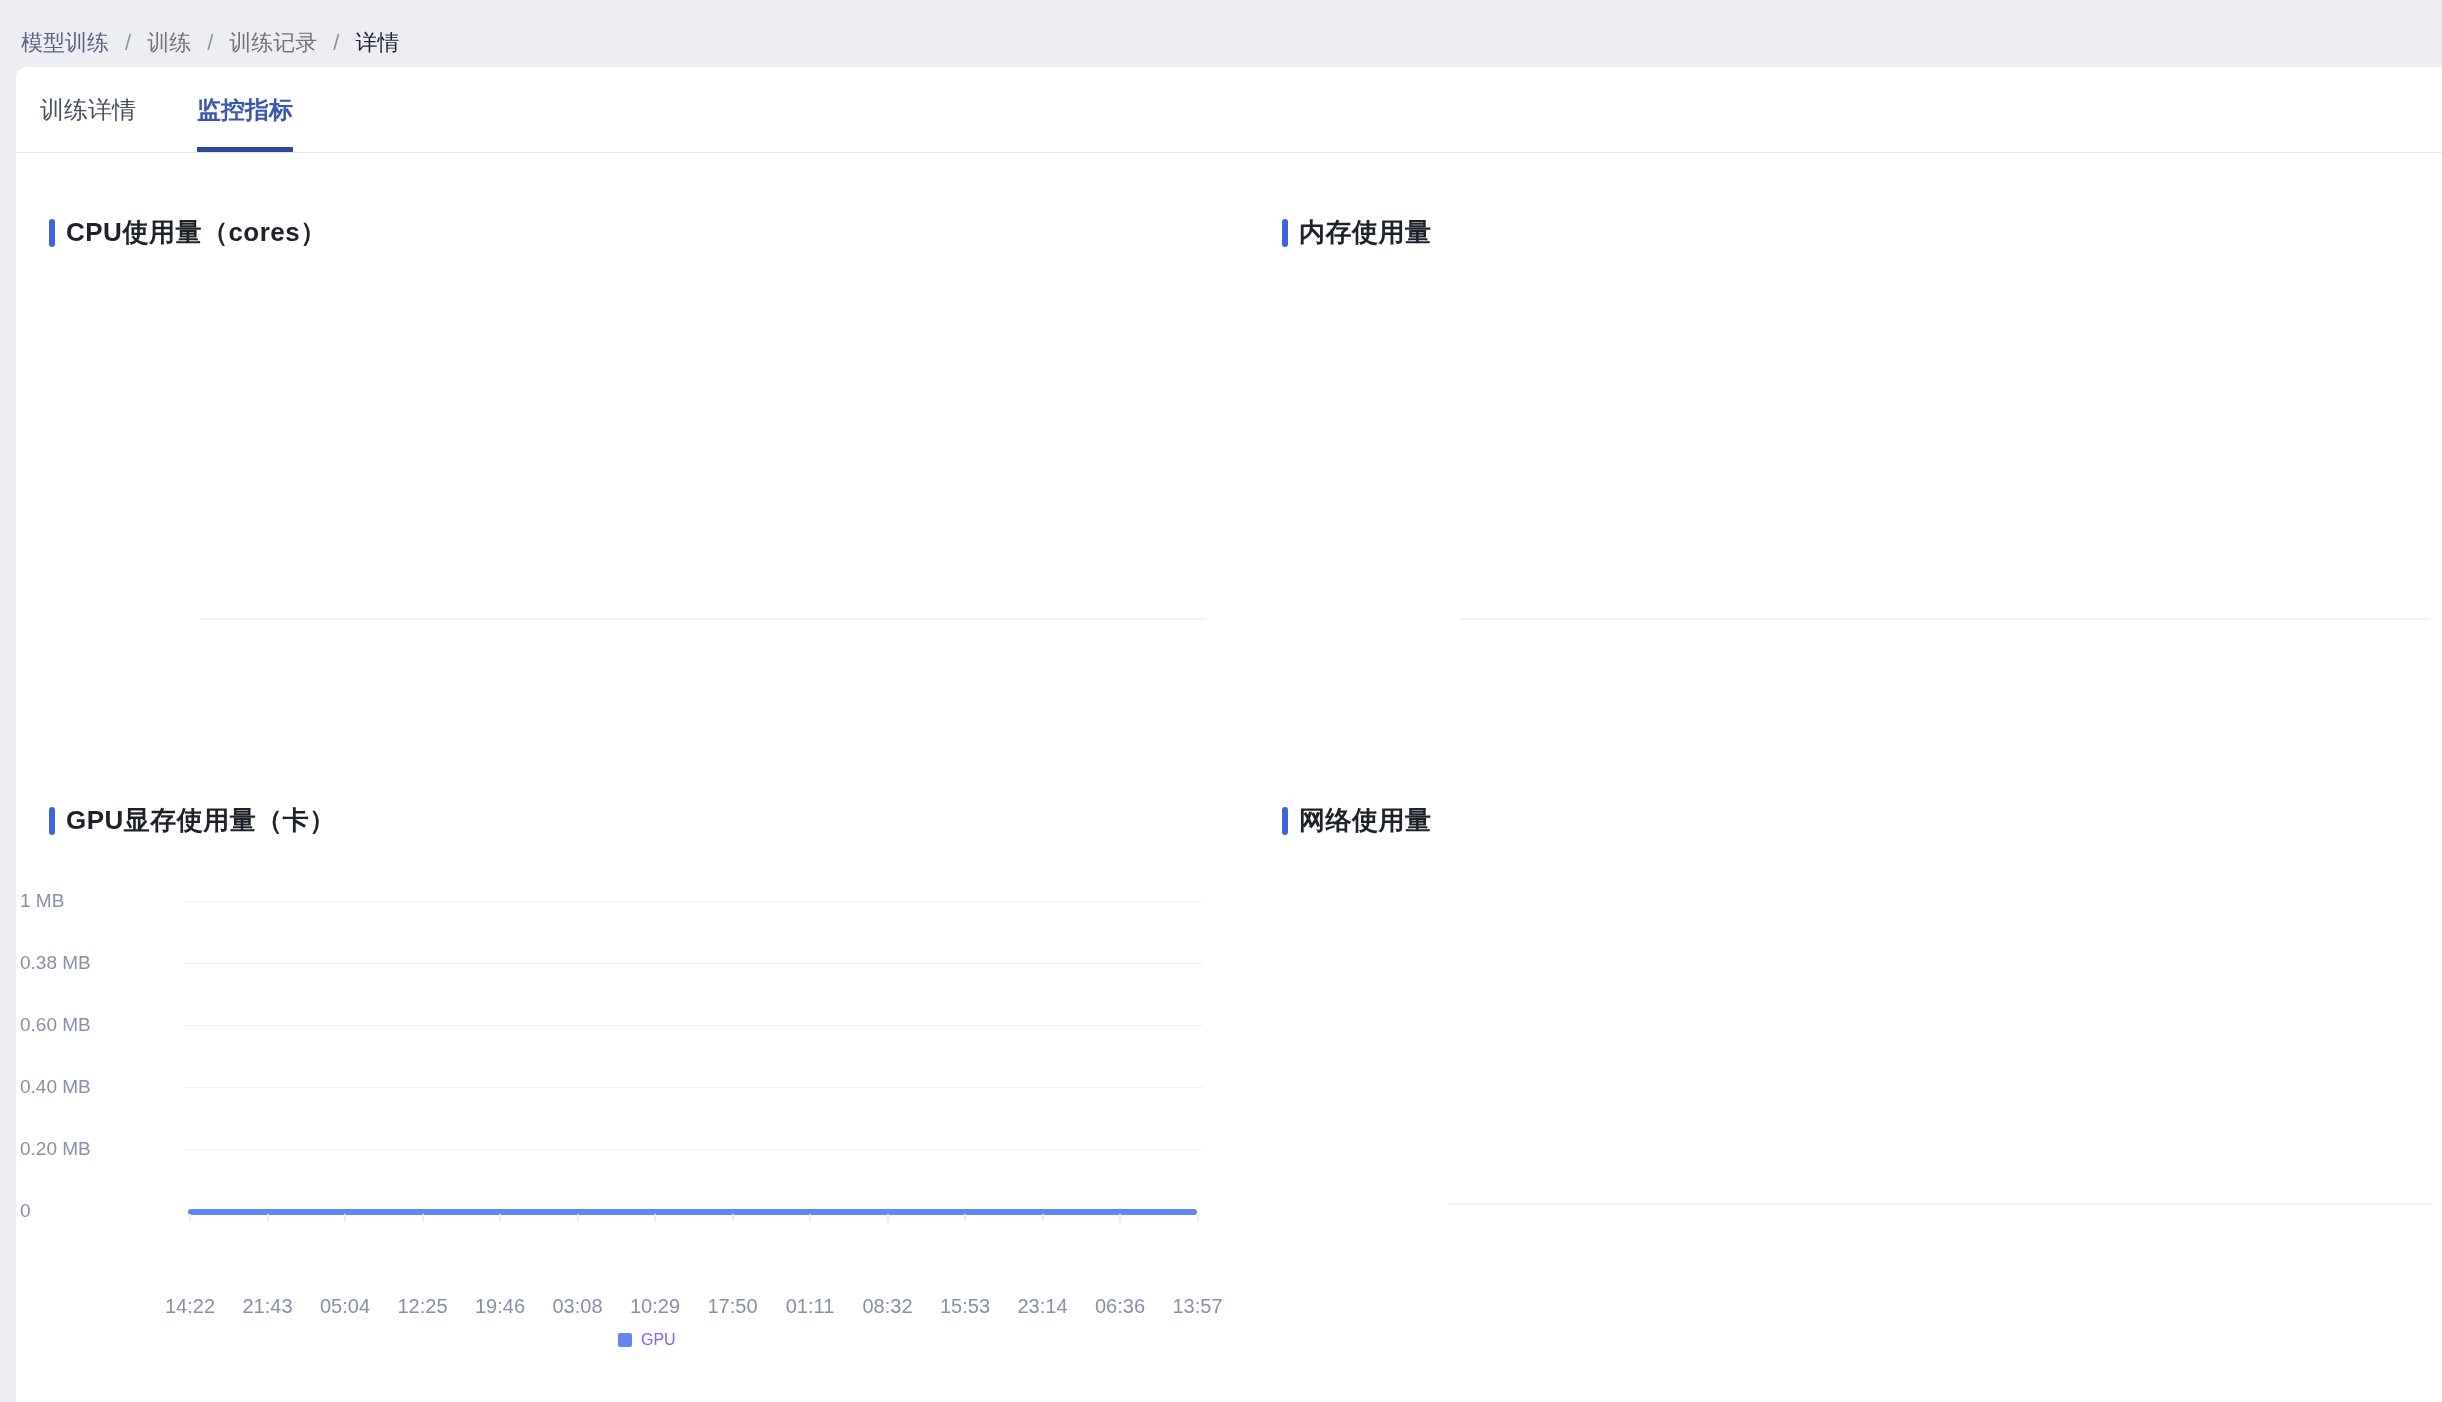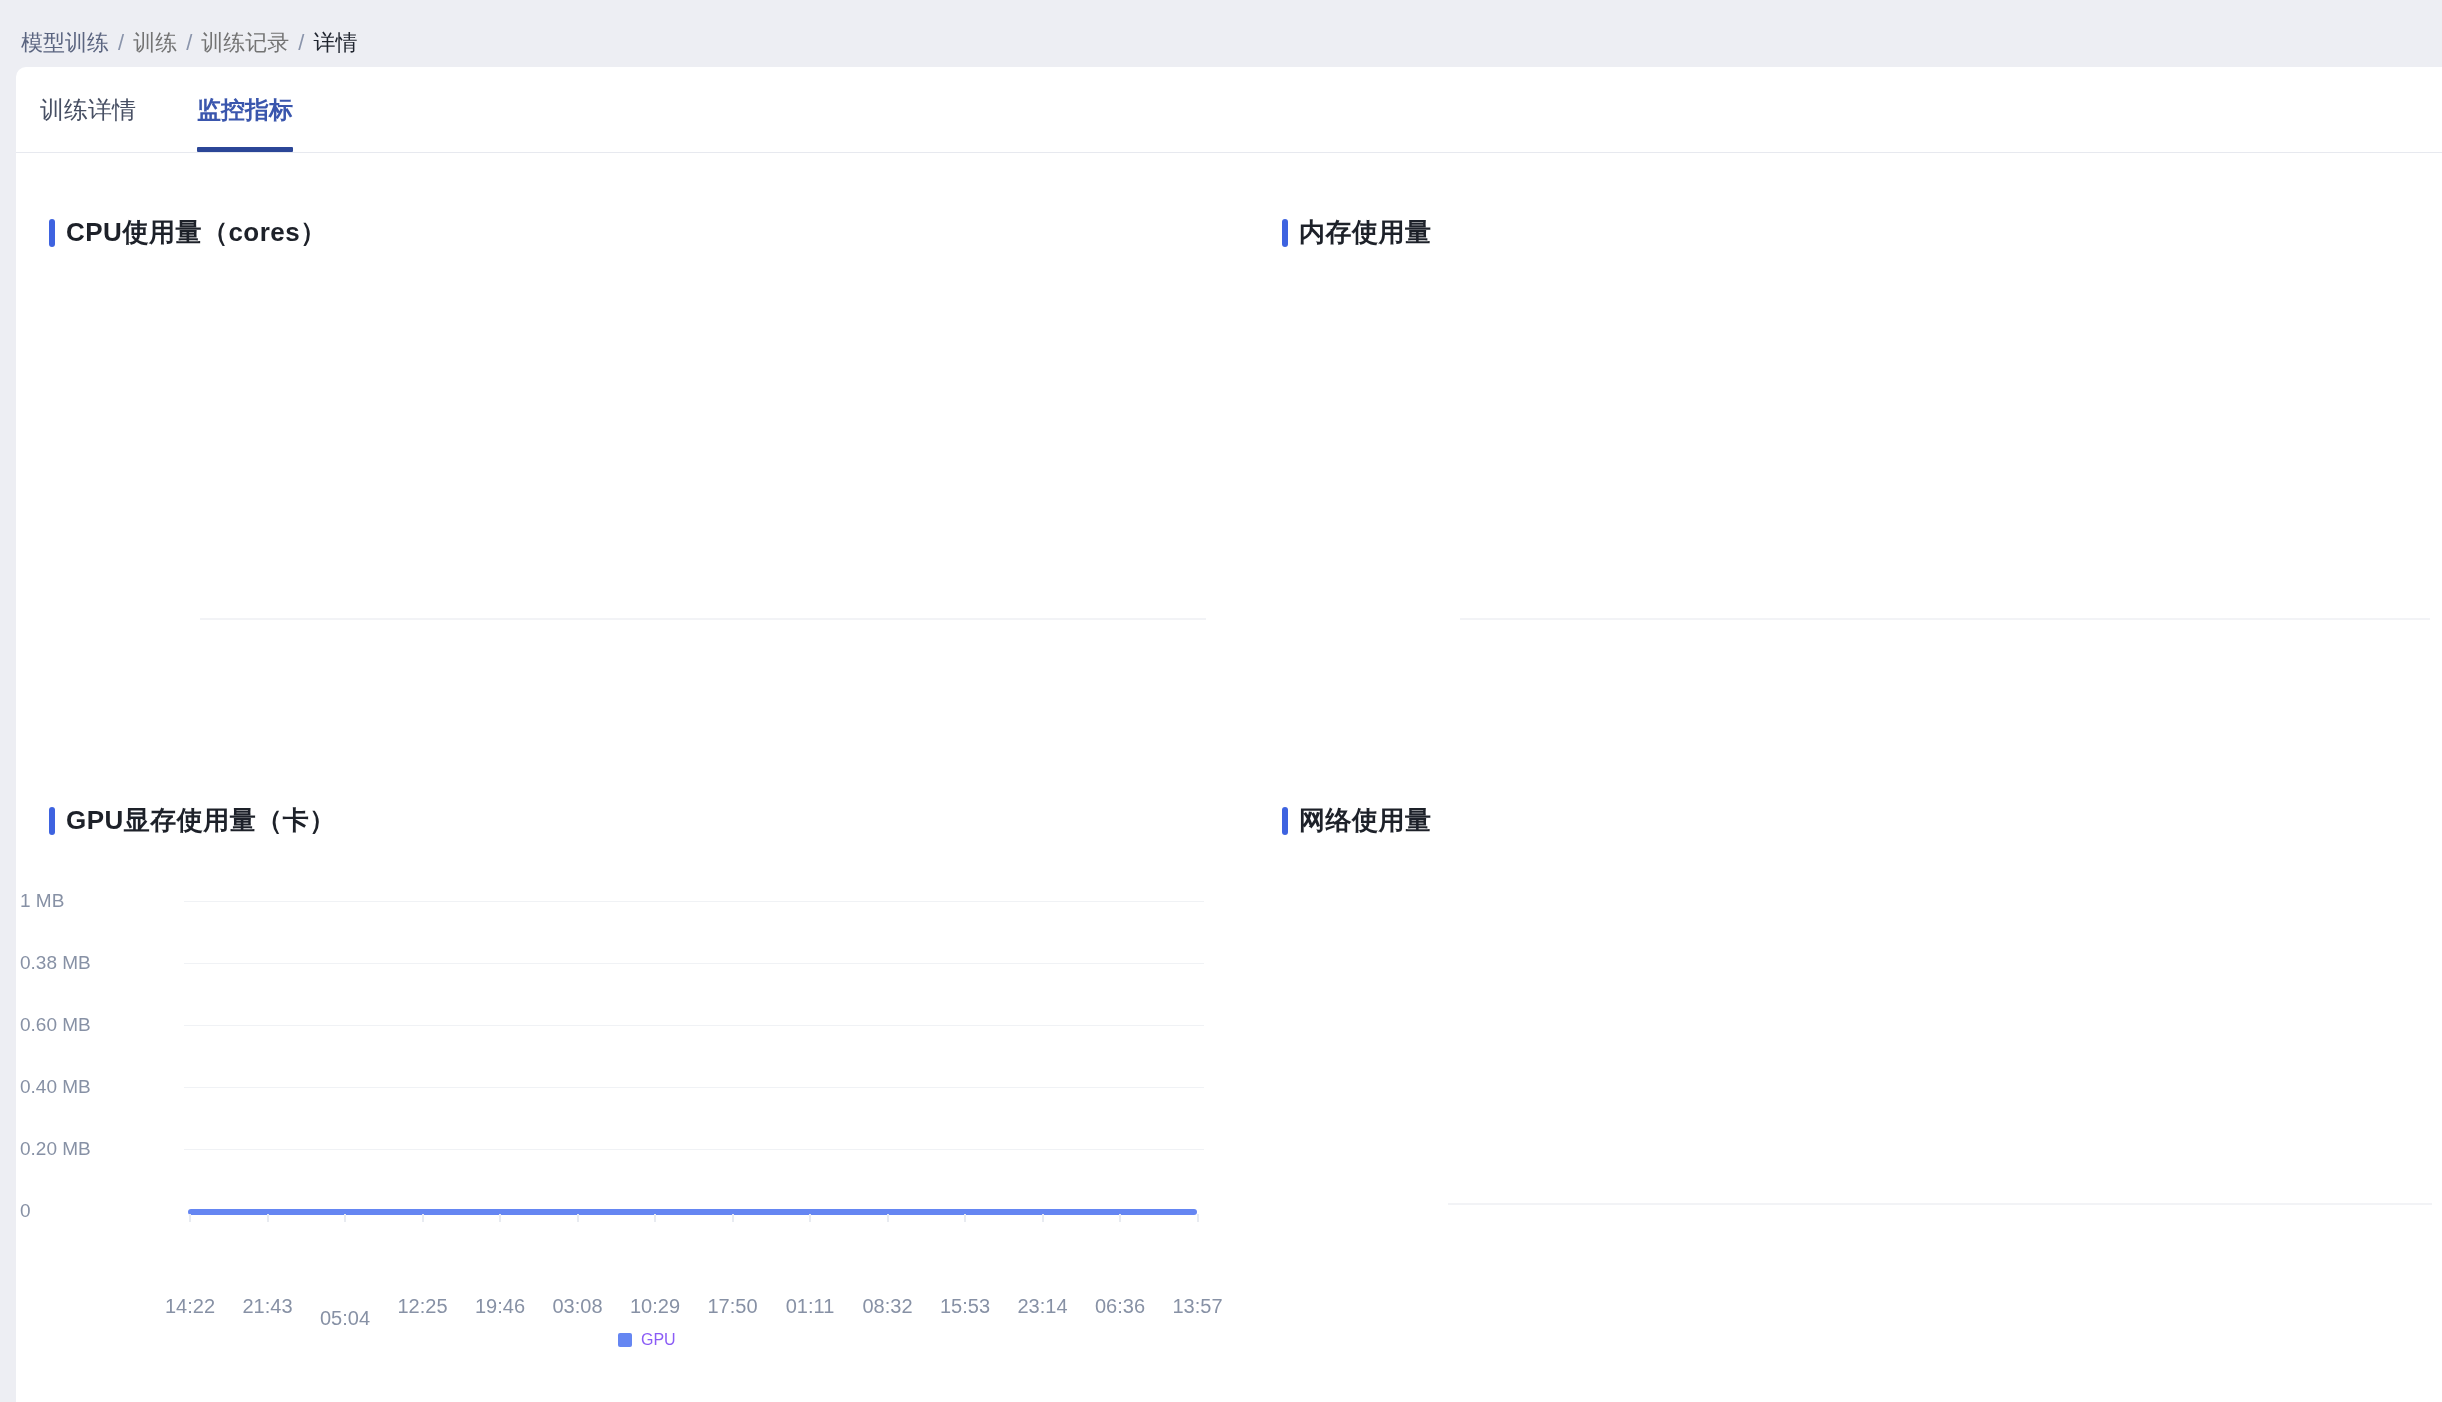--- a/index.html
+++ b/index.html
@@ -5,21 +5,21 @@
   html,body{margin:0;padding:0;}
   body{
     width:2442px;height:1402px;
     background:#edeef3;
     font-family:"Liberation Sans","DejaVu Sans",sans-serif;
     color:#1d2129;
     position:relative;
     overflow:hidden;
   }
   
-  .bc{position:absolute;left:21px;top:29px;display:flex;gap:9px;font-size:22px;line-height:27px;white-space:nowrap;}
+  .bc{position:absolute;left:21px;top:29px;display:flex;gap:16px;font-size:22px;line-height:27px;white-space:nowrap;}
   .bc-root{color:#5b6580;}
   .bc-sep{color:#8a94ab;}
   .bc-link{color:#737373;cursor:pointer;}
   .bc-cur{color:#20252f;font-weight:500;}
   
   .card{
     position:absolute;left:16px;top:67px;width:2480px;height:1360px;
     background:var(--card-bg,#ffffff);border-radius:10px;
   }
   
@@ -121,21 +121,21 @@
       <div class="gpu-ylab" style="top: 1008px;">0.40 MB</div>
       <div class="gpu-grid" style="top: 1020px;"></div>
       <div class="gpu-ylab" style="top: 1070px;">0.20 MB</div>
       <div class="gpu-grid" style="top: 1082px;"></div>
       <div class="gpu-ylab" style="top: 1132px;">0</div>
       <div class="gpu-tick" style="left: 173px;"></div>
       <div class="gpu-xlab" style="left: 136px;">14:22</div>
       <div class="gpu-tick" style="left: 250.5px;"></div>
       <div class="gpu-xlab" style="left: 213.5px;">21:43</div>
       <div class="gpu-tick" style="left: 328px;"></div>
-      <div class="gpu-xlab" style="left: 291px; margin-top: 12px;">05:04</div>
+      <div class="gpu-xlab" style="left: 291px;">05:04</div>
       <div class="gpu-tick" style="left: 405.5px;"></div>
       <div class="gpu-xlab" style="left: 368.5px;">12:25</div>
       <div class="gpu-tick" style="left: 483px;"></div>
       <div class="gpu-xlab" style="left: 446px;">19:46</div>
       <div class="gpu-tick" style="left: 560.5px;"></div>
       <div class="gpu-xlab" style="left: 523.5px;">03:08</div>
       <div class="gpu-tick" style="left: 638px;"></div>
       <div class="gpu-xlab" style="left: 601px;">10:29</div>
       <div class="gpu-tick" style="left: 715.5px;"></div>
       <div class="gpu-xlab" style="left: 678.5px;">17:50</div>

